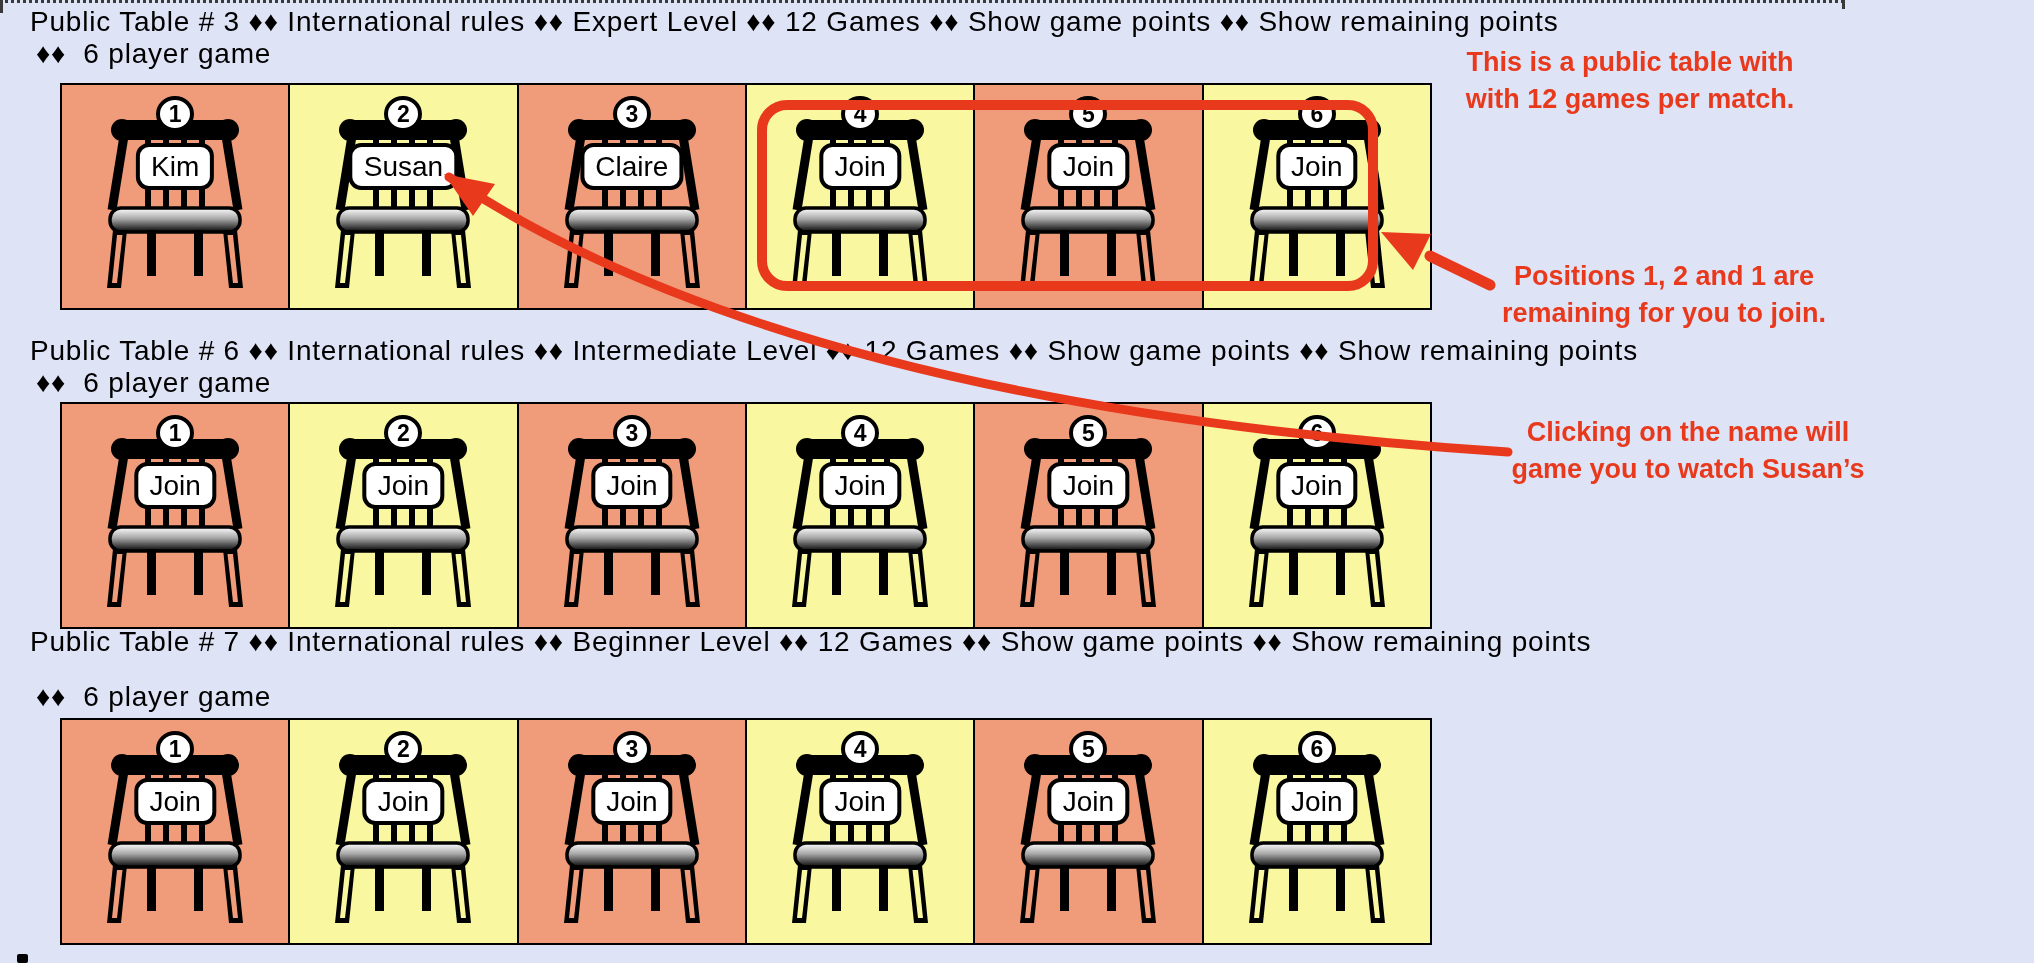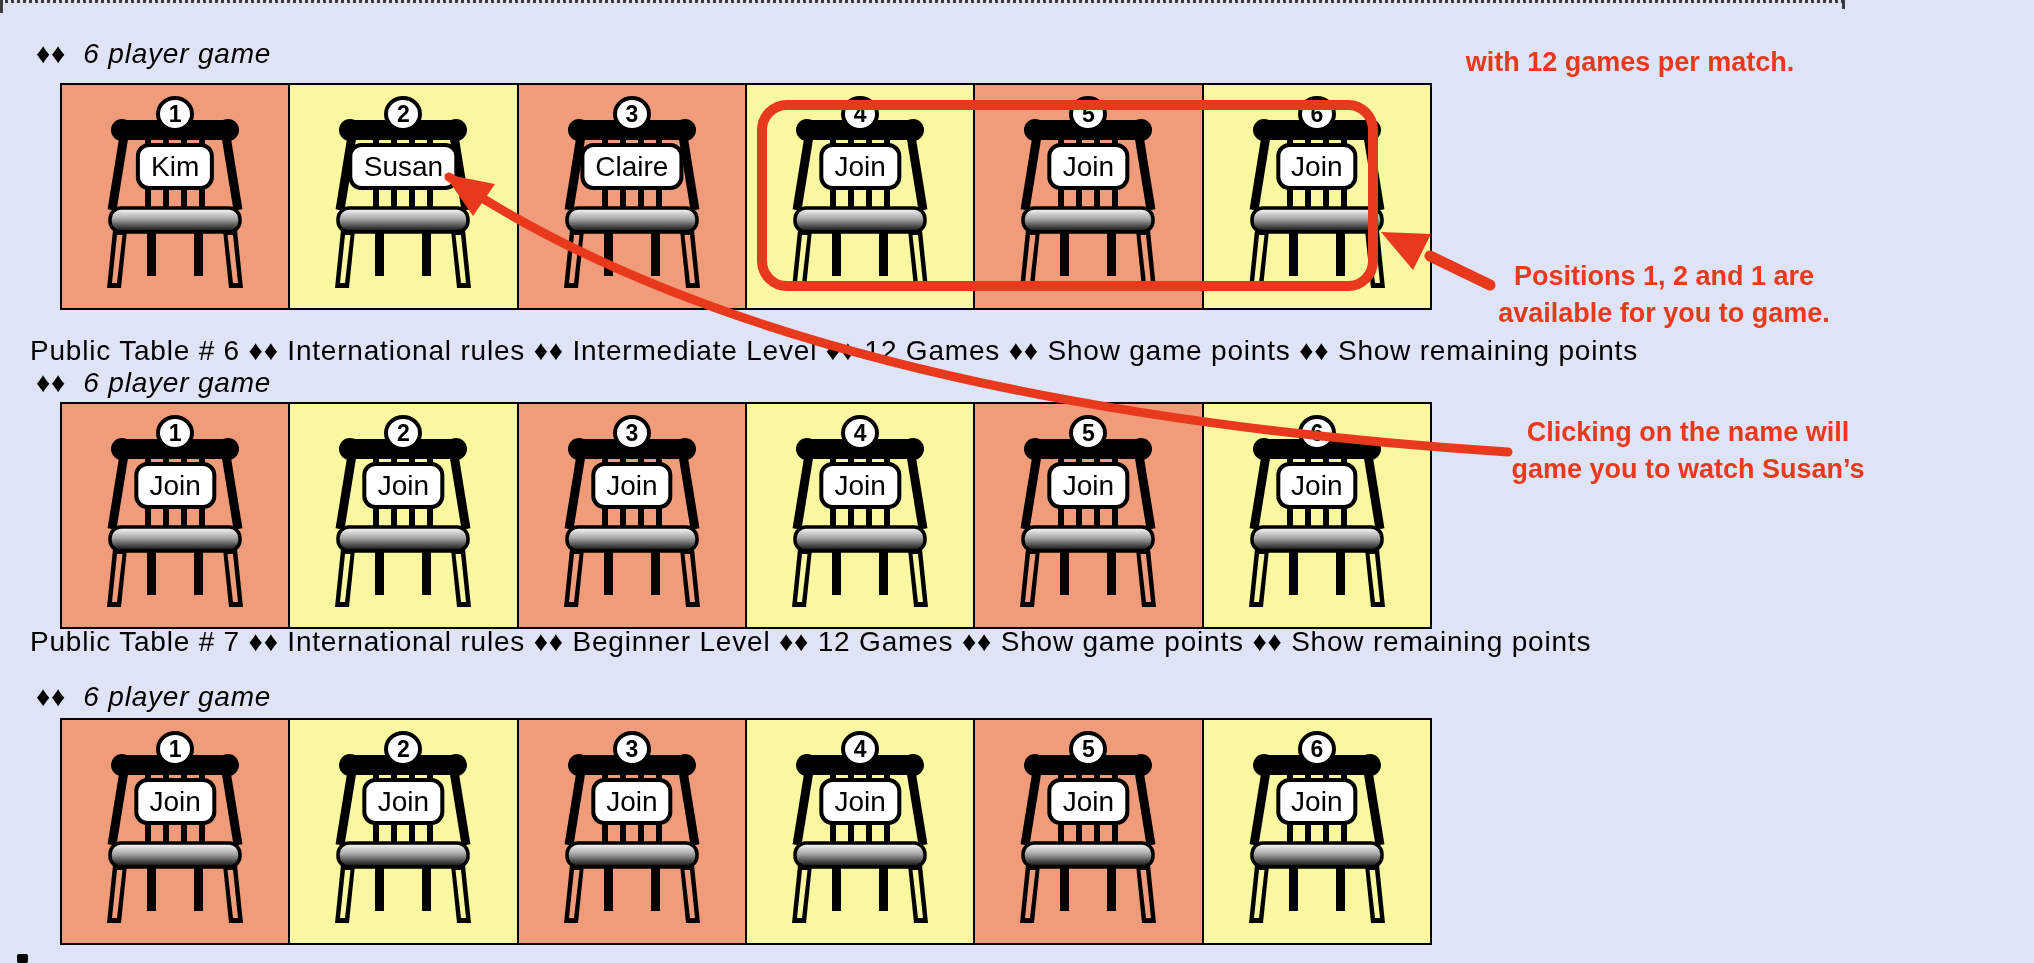--- a/index.html
+++ b/index.html
@@ -6,21 +6,21 @@
   body{font-family:"Liberation Sans",sans-serif;}
   #stage{position:relative;width:2034px;height:963px;background:var(--background,#dfe3f6);overflow:hidden;}
 
   
   .top-dotted{position:absolute;left:0;top:0;width:1844px;height:0;border-top:3px dotted #3a3a3a;}
   .tick-left{position:absolute;left:0;top:0;width:3px;height:13px;background:#3a3a3a;}
   .tick-right{position:absolute;left:1842px;top:0;width:3px;height:9px;background:#3a3a3a;}
 
   
   .thead{position:absolute;left:30px;font-size:28px;line-height:32px;letter-spacing:0.8px;color:#000;white-space:pre;}
-  .tsub{position:absolute;left:36px;font-size:28px;line-height:32px;letter-spacing:0.8px;color:#000;white-space:pre;font-style:italic;}
+  .tsub{position:absolute;left:36px;font-size:28px;line-height:32px;letter-spacing:0.8px;color:#000;white-space:pre;}
 
   
   .seat-row{position:absolute;left:60px;width:1372px;height:227px;display:flex;border:2px solid #000;box-sizing:border-box;}
   .seat{position:relative;flex:1 1 0;border-right:2px solid #000;overflow:hidden;}
   .seat:last-child{border-right:none;}
   .seat:nth-child(odd){background:var(--salmon,#f09c7a);}
   .seat:nth-child(even){background:var(--yellow,#f9f8a0);}
   .seat:nth-child(odd) .chair{color:var(--salmon,#f09c7a);}
   .seat:nth-child(even) .chair{color:var(--yellow,#f9f8a0);}
 
@@ -73,20 +73,21 @@
       <rect x="94" y="114" width="9" height="46" fill="#000"></rect>
     </symbol>
   </defs>
 </svg>
 
 <div id="stage">
   <div class="top-dotted"></div>
   <div class="tick-left"></div>
   <div class="tick-right"></div>
 
+  <div class="thead" style="top:6px">Public Table # 3 ♦♦ International rules ♦♦ Expert Level ♦♦ 12 Games ♦♦ Show game points ♦♦ Show remaining points</div>
   <div class="tsub" style="top:38px">♦♦  6 player game</div>
   <div class="seat-row" style="top:83px">
     <div class="seat">
       <svg class="chair">
           <use href="#chair-sym"></use>
         </svg>
       <div class="badge">1</div>
       <div class="plate">Kim</div>
     </div>
     <div class="seat">
@@ -225,25 +226,26 @@
   <svg id="overlay" viewBox="0 0 2034 963">
 
     <path d="M1508 452 Q790 405 449 177" fill="none" stroke="#e8391d" stroke-width="9" stroke-linecap="round"></path>
     <polygon points="444,174 495,184 473,216" fill="#e8391d"></polygon>
 
     <line x1="1490" y1="285" x2="1430" y2="256" stroke="#e8391d" stroke-width="11" stroke-linecap="round"></line>
     <polygon points="1381,232 1431,234 1413,270" fill="#e8391d"></polygon>
   </svg>
 
   <div class="note" id="note1">
+    <div>This is a public table with</div>
     <div>with 12 games per match.</div>
   </div>
   <div class="note" id="note2">
     <div>Positions 1, 2 and 1 are</div>
-    <div>available for you to game.</div>
+    <div>remaining for you to join.</div>
   </div>
   <div class="note" id="note3">
     <div>Clicking on the name will</div>
     <div>game you to watch Susan’s</div>
   </div>
 
   <div class="bottom-mark"></div>
 </div>
 
 </body></html>

